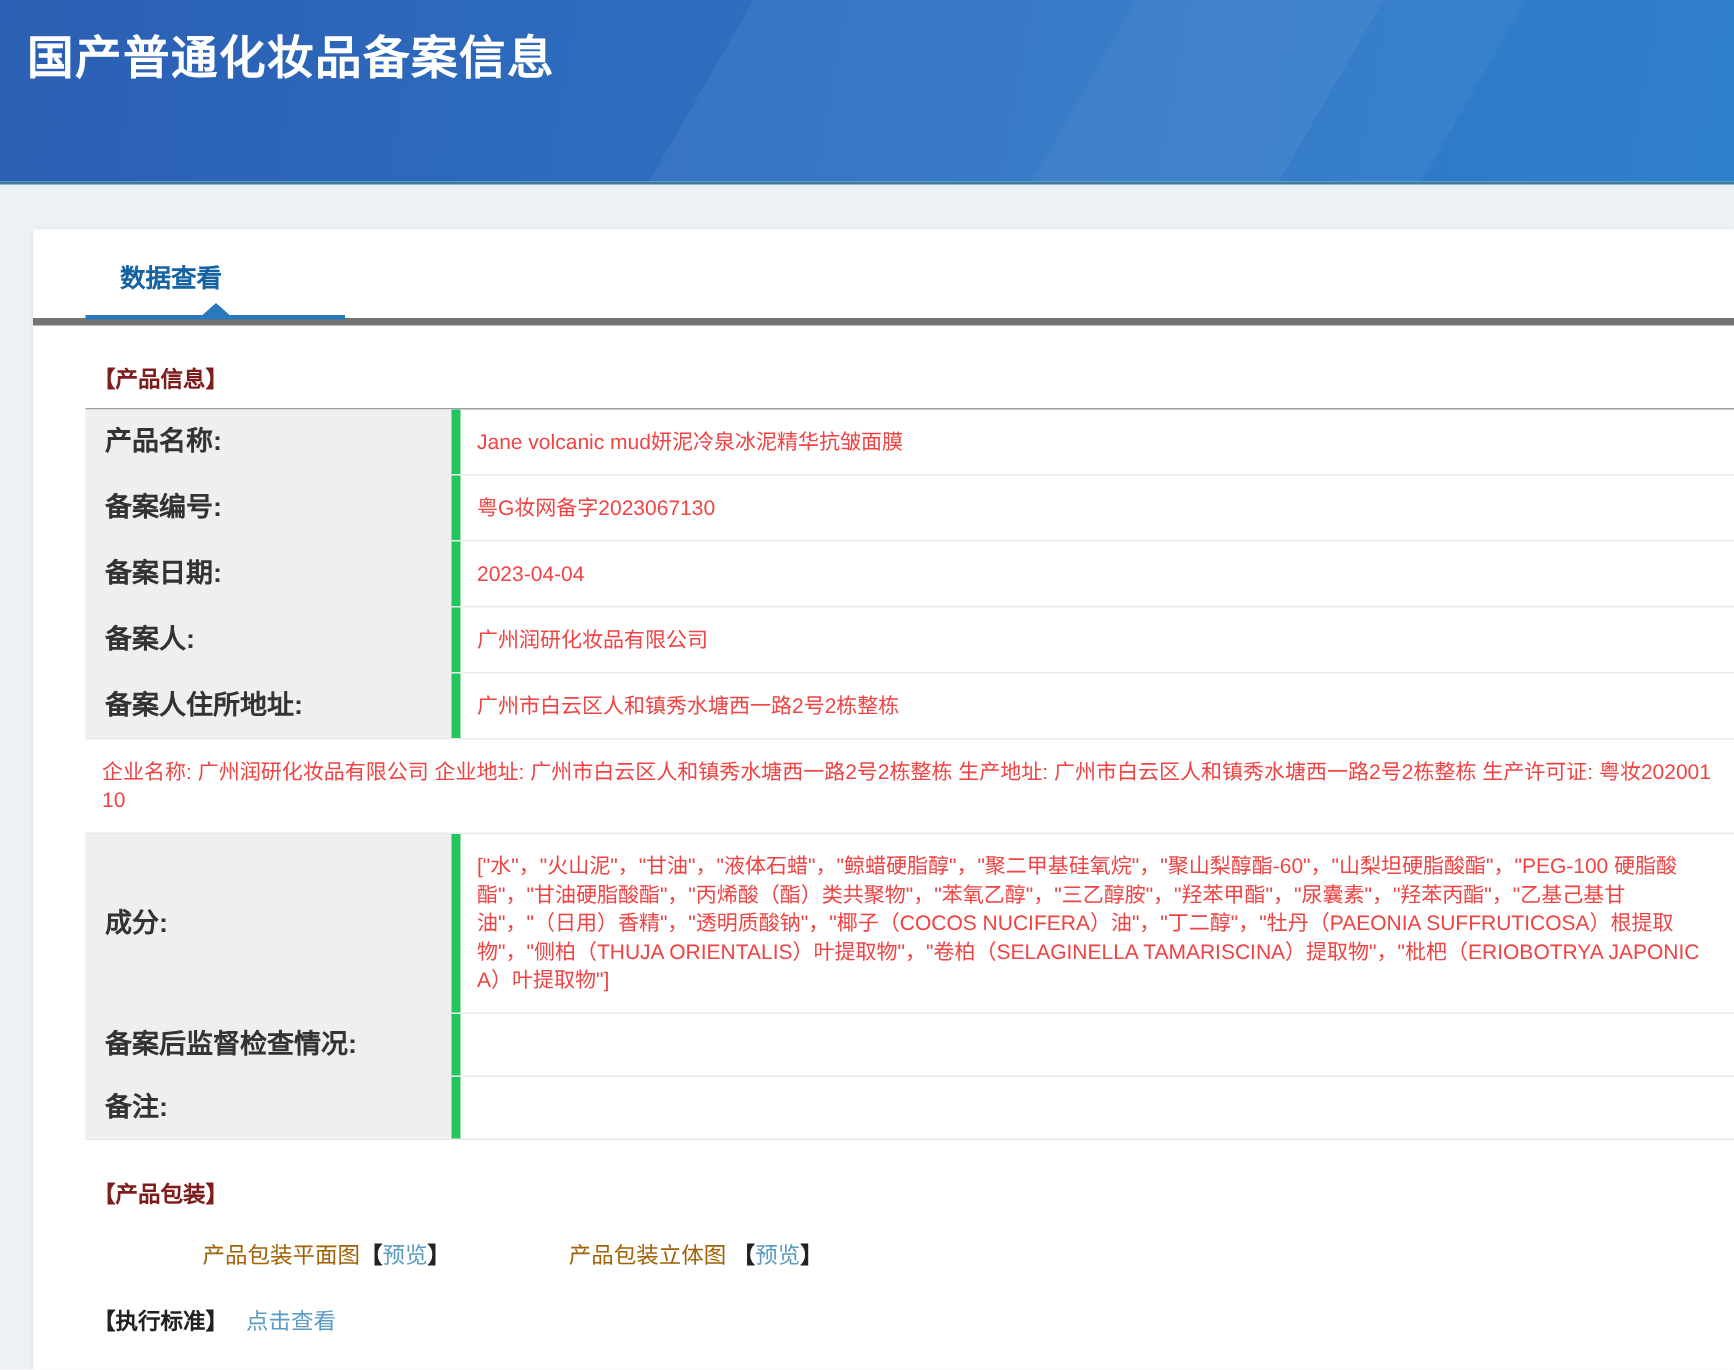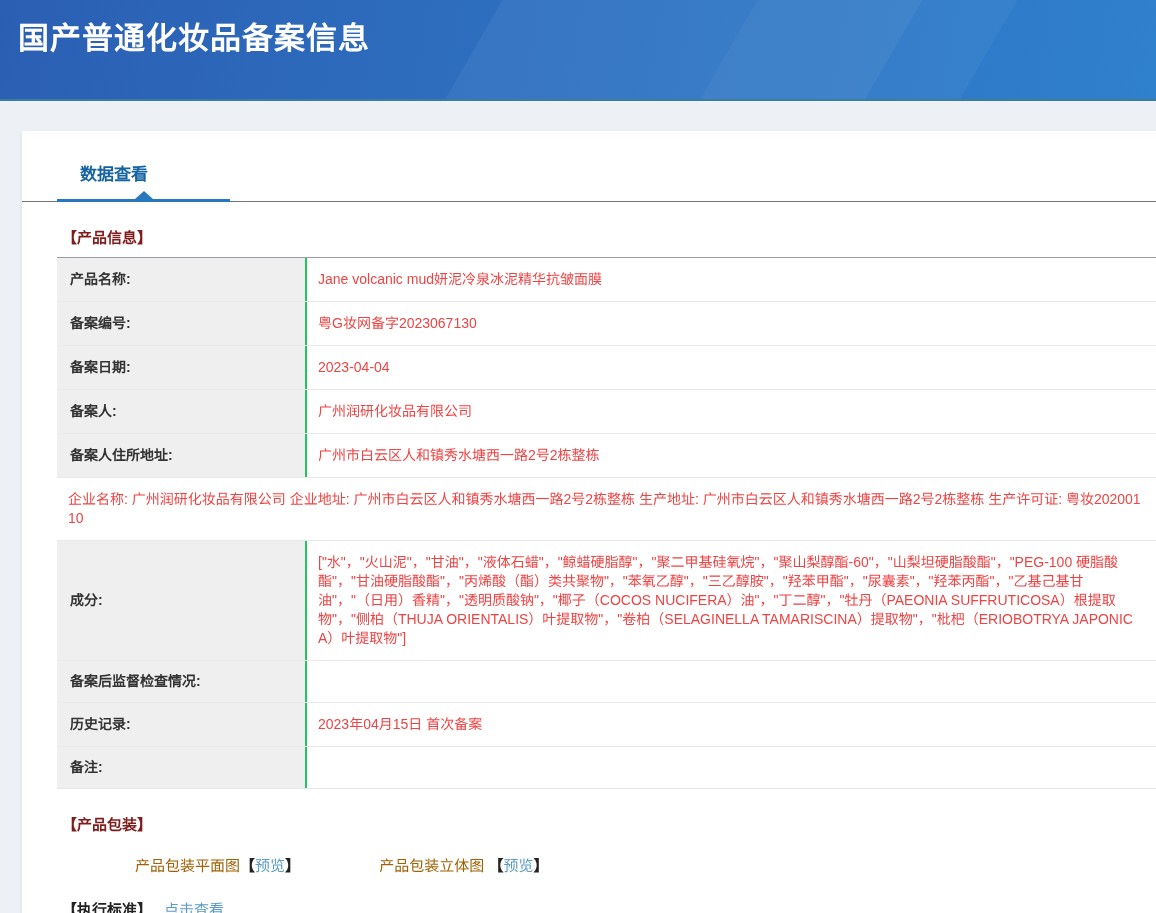--- a/index.html
+++ b/index.html
@@ -8,21 +8,21 @@
     font-family: "Liberation Sans", "DejaVu Sans", sans-serif;
     background: #edf1f6;
     color: #333;
     width: 1156px;
     height: 913px;
     overflow: hidden;
   }
   
   .header {
     position: relative;
-    height: 101px;
+    height: 123px;
     background: linear-gradient(100deg, #2b5fb3 0%, #2e6fc0 45%, #2f80cd 100%);
     overflow: hidden;
     border-bottom: 2px solid #3a7d9e;
   }
   .header::before {
     content: "";
     position: absolute;
     left: 40%; top: -30px;
     width: 420px; height: 200px;
     background: rgba(255,255,255,0.05);
@@ -49,22 +49,22 @@
   .card {
     background: #ffffff;
     margin: 30px 0 6px 22px;
     box-shadow: 0 1px 4px rgba(0,0,0,0.08);
     padding-bottom: 48px;
   }
   .content { padding-left: 35px; }
   
   .tabbar {
     position: relative;
-    padding-top: 29px;
-    border-bottom: 1px solid #737373;
+    padding-top: 18px;
+    border-bottom: 5px solid #737373;
     text-decoration: underline;
   }
   .tab {
     display: inline-block;
     margin-left: 58px;
     font-size: 17px;
     font-weight: bold;
     color: #1563a3;
     padding-bottom: 16px;
     cursor: pointer;
@@ -97,22 +97,22 @@
   }
   .info-row {
     display: flex;
     border-bottom: 1px solid #e9e9e9;
   }
   .info-row:last-child { border-bottom: none; }
   .cell-label {
     width: 250px;
     min-width: 250px;
     background: #efefef;
-    border-right: 2px solid #22c55e;
-    font-size: 14px;
+    border-right: 6px solid #22c55e;
+    font-size: 18px;
     font-weight: bold;
     color: #333;
     padding: 12px 10px 12px 13px;
     display: flex;
     align-items: center;
     min-height: 41px;
     line-height: 17px;
   }
   .cell-value {
     flex: 1;
@@ -189,24 +189,20 @@
       </div>
       <div class="info-row">
         <div class="cell-label">成分:</div>
         <div class="cell-value">["水"，"火山泥"，"甘油"，"液体石蜡"，"鲸蜡硬脂醇"，"聚二甲基硅氧烷"，"聚山梨醇酯-60"，"山梨坦硬脂酸酯"，"PEG-100 硬脂酸酯"，"甘油硬脂酸酯"，"丙烯酸（酯）类共聚物"，"苯氧乙醇"，"三乙醇胺"，"羟苯甲酯"，"尿囊素"，"羟苯丙酯"，"乙基己基甘油"，"（日用）香精"，"透明质酸钠"，"椰子（COCOS NUCIFERA）油"，"丁二醇"，"牡丹（PAEONIA SUFFRUTICOSA）根提取物"，"侧柏（THUJA ORIENTALIS）叶提取物"，"卷柏（SELAGINELLA TAMARISCINA）提取物"，"枇杷（ERIOBOTRYA JAPONICA）叶提取物"]</div>
       </div>
       <div class="info-row">
         <div class="cell-label">备案后监督检查情况:</div>
         <div class="cell-value"></div>
       </div>
       <div class="info-row">
-        <div class="cell-label">历史记录:</div>
-        <div class="cell-value">2023年04月15日 首次备案</div>
-      </div>
-      <div class="info-row">
         <div class="cell-label">备注:</div>
         <div class="cell-value"></div>
       </div>
     </div>
 
     <div class="section-title pkg-title">【产品包装】</div>
 
     <div class="pkg-line">
       <span class="pkg-item">
         <span class="pkg-item-label">产品包装平面图</span><span class="bracket">【</span><a class="link">预览</a><span class="bracket">】</span>

